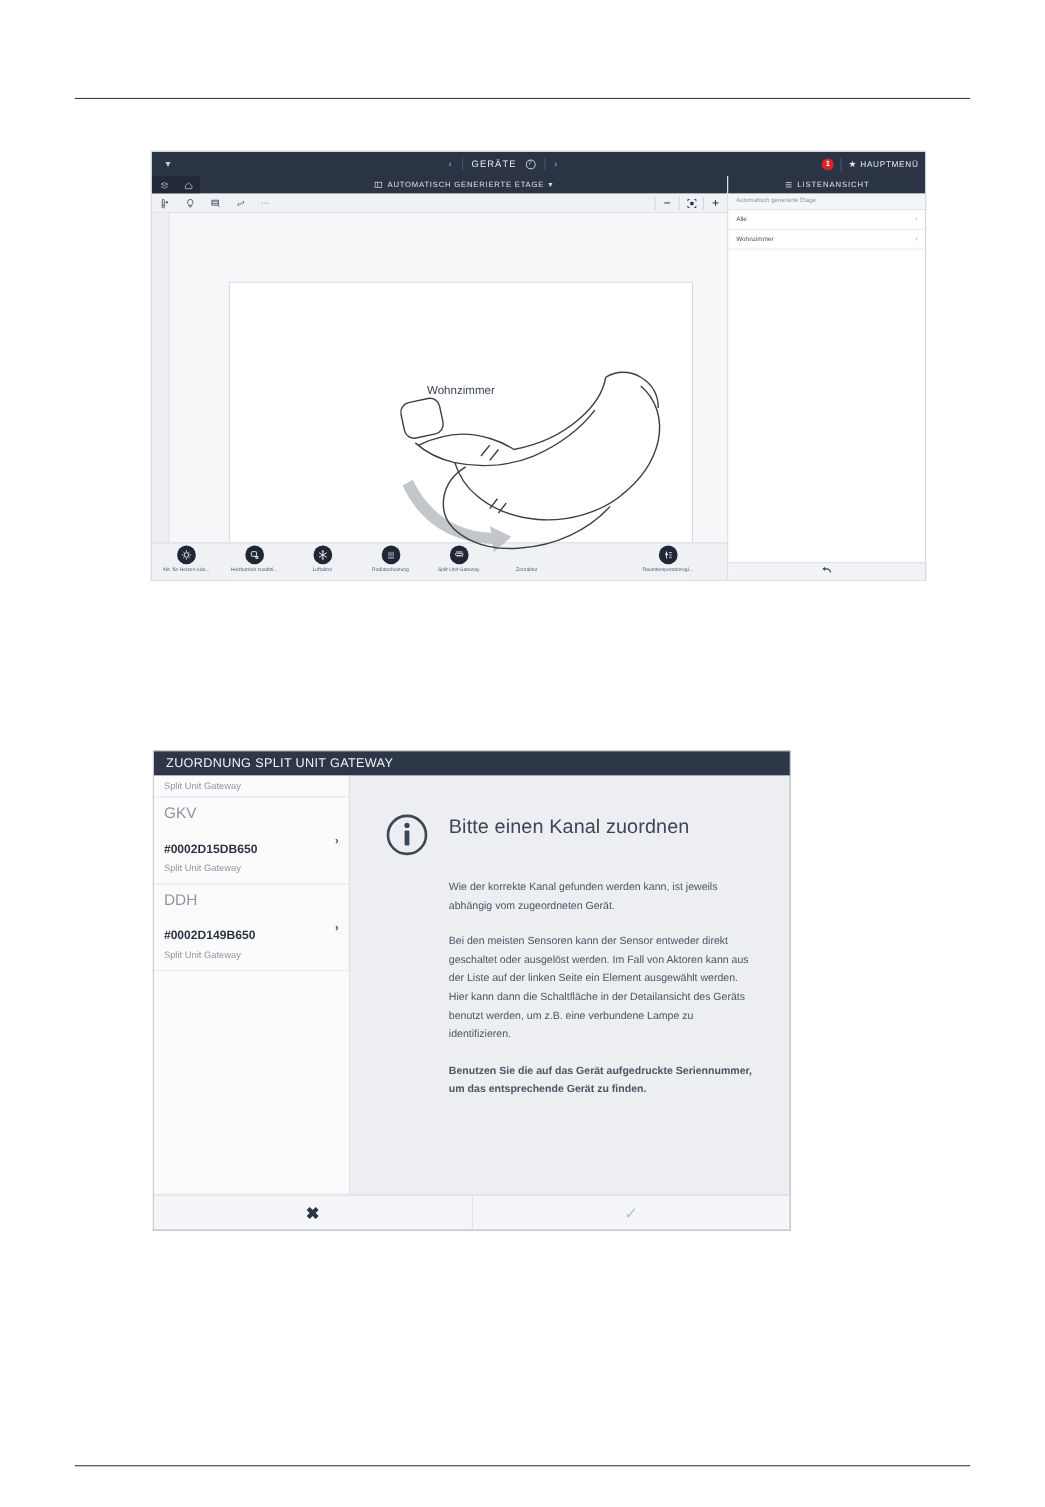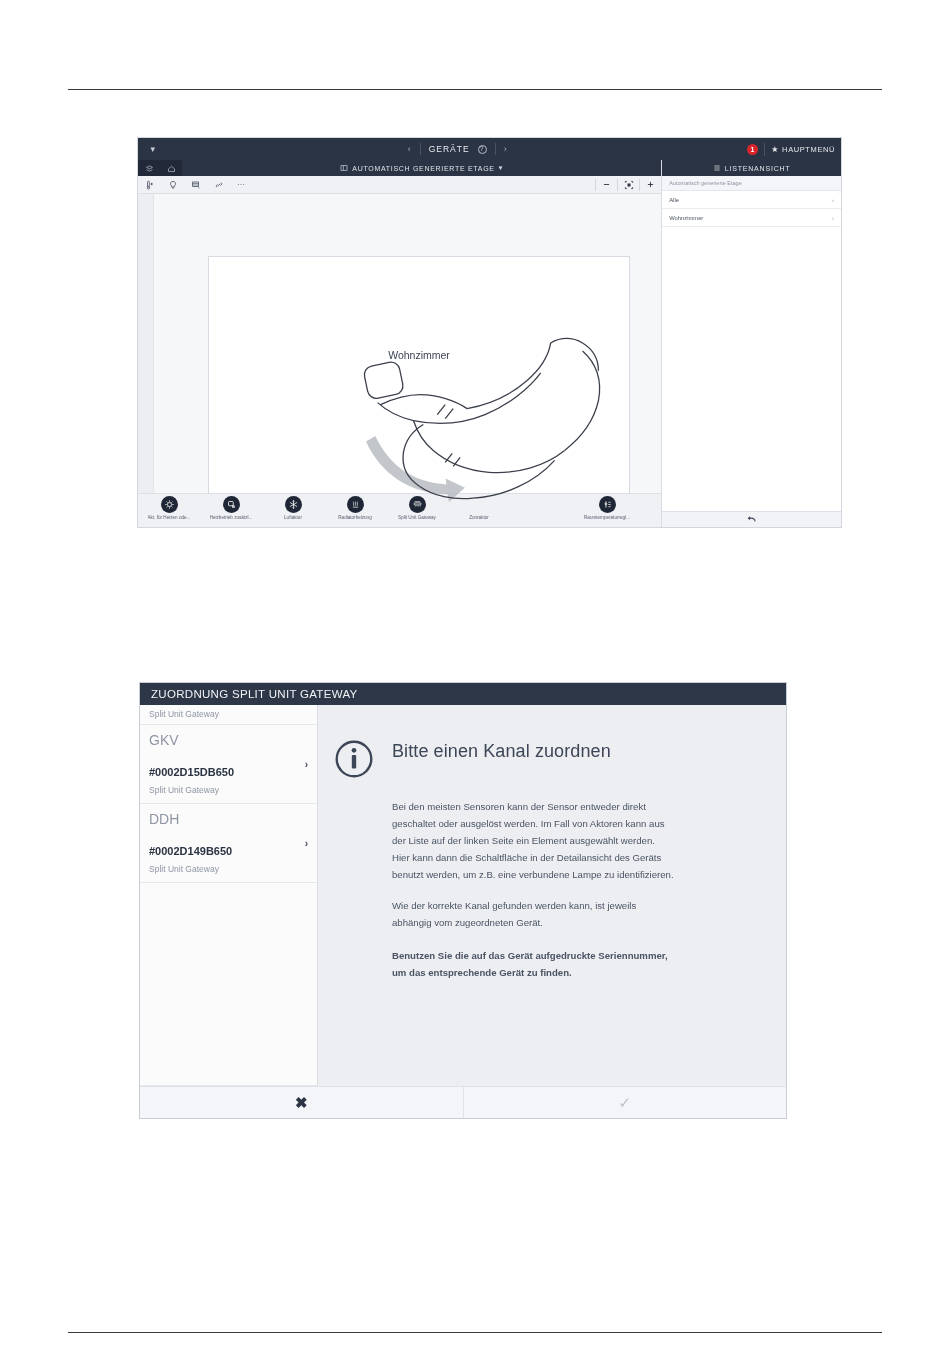--- a/index.html
+++ b/index.html
@@ -160,21 +160,21 @@
   .list-fill { flex:1; }
   .list-footer {
     height:16px; background:#f2f3f7; border-top:1px solid #dfe2e8;
     display:flex; align-items:center; justify-content:center;
     flex:0 0 16px;
   }
 
   
   .fig2 {
     position:absolute; left:139px; top:682px;
-    width:648px; height:437px;
+    width:580px; height:437px;
     background:#a3a3a3;
     border:1px solid #c9cdd5;
     display:flex; flex-direction:column;
     overflow:hidden;
   }
   .dlg-header {
     height:22px; background:#2e3748; color:#f1f2f5;
     display:flex; align-items:center; padding-left:11px;
     font-size:11.5px; letter-spacing:.3px;
     flex:0 0 22px;
@@ -197,21 +197,21 @@
   }
   .dl-item .dl-txt { flex:1; }
   .dl-kind { font-size:14px; color:#8e95a3; }
   .dl-serial { font-size:11px; color:#2a3342; font-weight:bold; margin:17px 0 1px 0; }
   .dl-type { font-size:8.5px; color:#8e95a3; }
   .dl-chev { color:#3d4656; font-size:10px; font-weight:bold; padding-left:4px; }
   .dl-fill { flex:1; background:#fbfbfc; border-bottom:1px solid #e4e7eb; }
 
   .dlg-info {
     flex:1; background:#eceef2;
-    padding:28px 30px 10px 16px;
+    padding:28px 30px 10px 32px;
   }
   .info-head { display:flex; align-items:flex-start; gap:18px; }
   .info-icon { flex:0 0 auto; padding-top:6px; }
   .info-title {
     font-size:18px; color:#3d4656; letter-spacing:.1px; padding-top:8px;
   }
   .info-para {
     margin-top:14px; margin-left:58px;
     font-size:9.6px; line-height:17px; color:#4b5463;
     max-width:282px;
@@ -501,22 +501,22 @@
       <div class="info-head">
         <span class="info-icon">
           <svg width="40" height="40" viewBox="0 0 44 44">
             <circle cx="22" cy="22" r="19" fill="none" stroke="#3d4656" stroke-width="2.6"></circle>
             <circle cx="22" cy="12.5" r="2.6" fill="#3d4656"></circle>
             <rect x="19.6" y="17.5" width="4.8" height="15" rx="1.2" fill="#3d4656"></rect>
           </svg>
         </span>
         <span class="info-title">Bitte einen Kanal zuordnen</span>
       </div>
+      <div class="info-para">Wie der korrekte Kanal gefunden werden kann, ist jeweils abhängig vom zugeordneten Gerät.</div>
       <div class="info-para second">Bei den meisten Sensoren kann der Sensor entweder direkt geschaltet oder ausgelöst werden. Im Fall von Aktoren kann aus der Liste auf der linken Seite ein Element ausgewählt werden. Hier kann dann die Schaltfläche in der Detailansicht des Geräts benutzt werden, um z.B. eine verbundene Lampe zu identifizieren.</div>
-      <div class="info-para">Wie der korrekte Kanal gefunden werden kann, ist jeweils abhängig vom zugeordneten Gerät.</div>
       <div class="info-para third">Benutzen Sie die auf das Gerät aufgedruckte Seriennummer, um das entsprechende Gerät zu finden.</div>
     </div>
   </div>
 
   <div class="dlg-footer">
     <div class="dlg-btn cancel">
       <span class="x-glyph">✖</span>
     </div>
     <div class="dlg-btn confirm">
       <span class="chk-glyph">✓</span>

